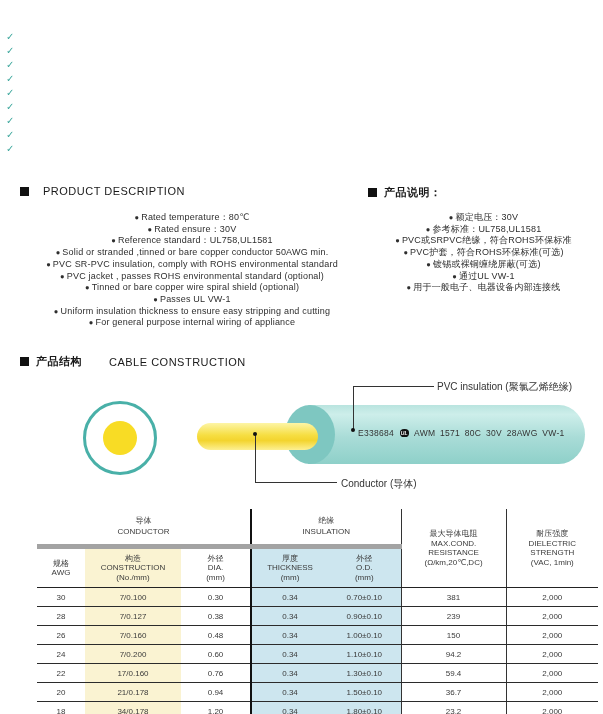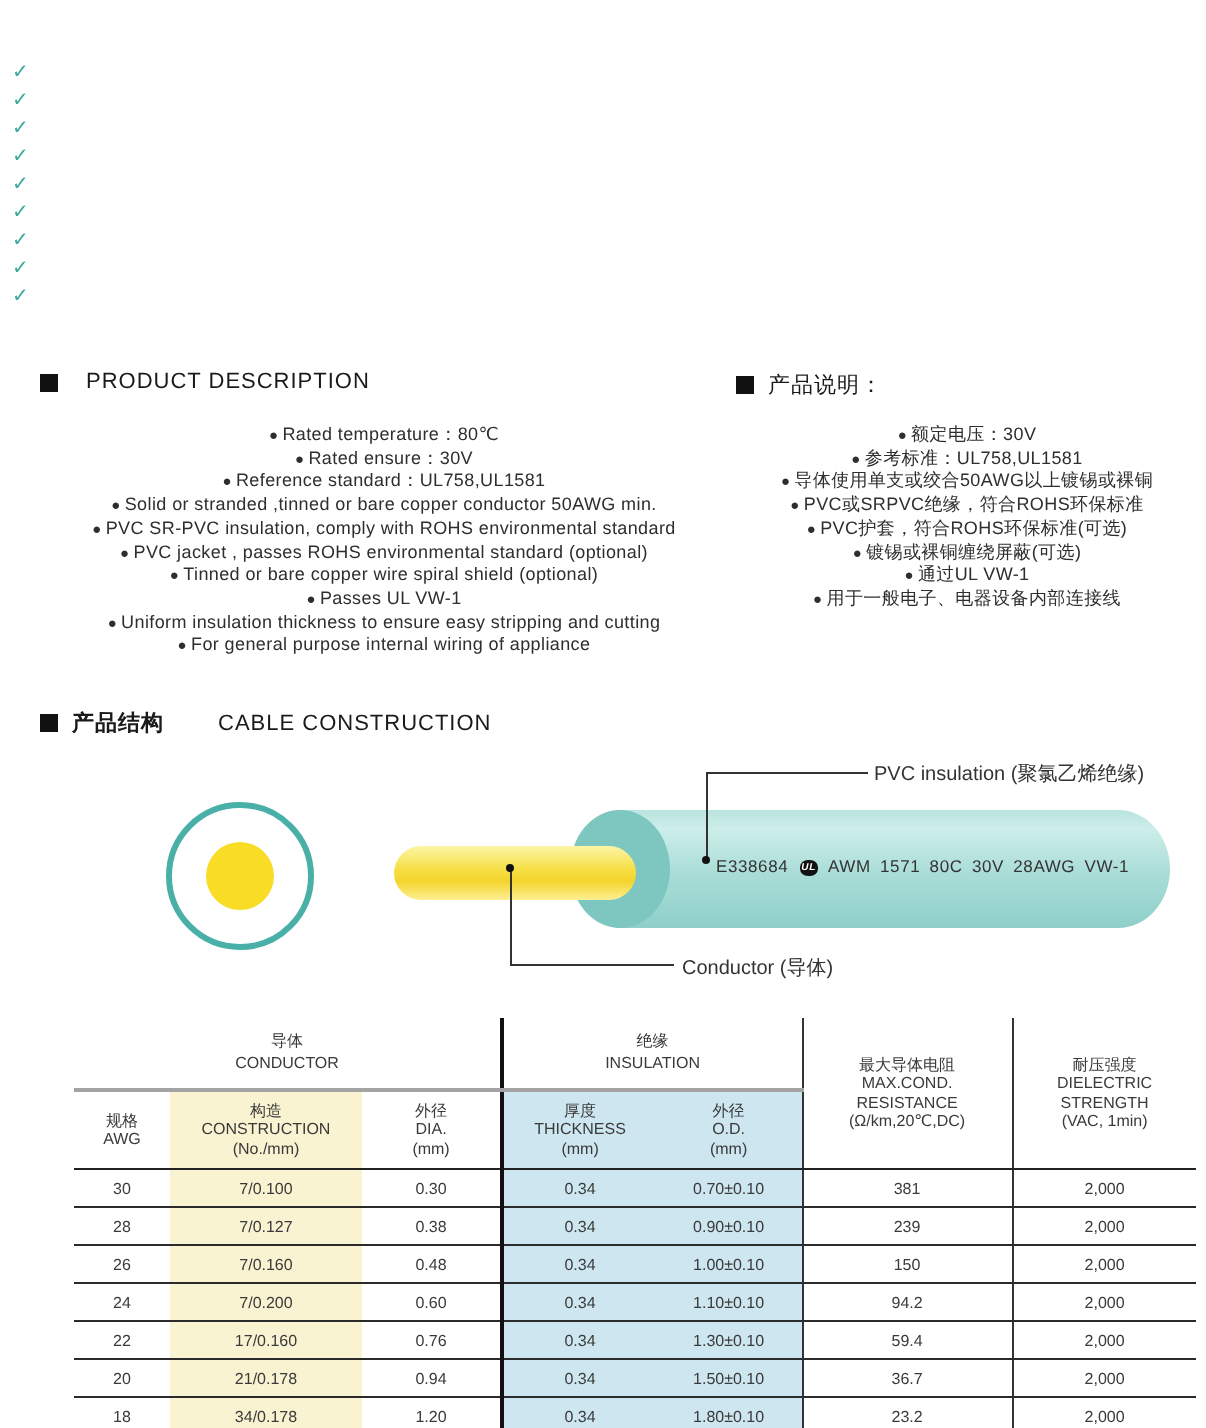--- a/index.html
+++ b/index.html
@@ -8,21 +8,21 @@
     font-family:"Liberation Sans","DejaVu Sans",sans-serif;color:#2d2d2d;overflow:hidden;
   }
   
   .tick-col{position:absolute;left:6px;top:30px;display:flex;flex-direction:column;}
   .tick-col span{font-size:10px;line-height:14px;font-weight:bold;color:#3fa89e;}
 
   
   .sec-head{position:absolute;display:flex;align-items:center;gap:7px;font-size:11px;color:#1a1a1a;letter-spacing:.5px;white-space:nowrap;}
   .sq{width:9px;height:9px;background:#111;flex:0 0 auto;}
   .head-desc{left:20px;top:185px;gap:14px;}
-  .head-notes{left:368px;top:185px;font-weight:normal;align-items:center;}
+  .head-notes{left:368px;top:185px;font-weight:bold;align-items:center;}
   .head-construct{left:20px;top:354px;}
   .head-construct .cn{font-weight:bold;margin-right:20px;}
 
   
   .bullets{position:absolute;margin:0;padding:0;list-style:none;font-size:9px;line-height:11.7px;letter-spacing:.2px;color:#2e2e2e;text-align:center;}
   .bullets li::before{content:"●";font-size:7.5px;margin-right:2px;}
   .list-desc{left:17px;top:212px;width:350px;}
   .list-notes{left:366px;top:212px;width:235px;}
 
   
@@ -48,21 +48,21 @@
   .lead-con-v{left:255px;top:62px;width:1px;height:48px;}
   .lead-con-h{left:255px;top:110px;width:82px;height:1px;}
   .dot{position:absolute;width:4px;height:4px;border-radius:50%;background:#111;}
   .dot-ins{left:351px;top:56px;}
   .dot-con{left:253px;top:60px;}
 
   
   table.spec{position:absolute;left:37px;top:509px;width:561px;border-collapse:collapse;table-layout:fixed;
     font-size:8px;color:#3a3a3a;}
   .spec th,.spec td{padding:0;font-weight:normal;text-align:center;vertical-align:middle;}
-  .spec .group-row th{height:35px;line-height:10.5px;border-bottom:2px solid #a3a3a3;}
+  .spec .group-row th{height:35px;line-height:10.5px;border-bottom:5px solid #a3a3a3;}
   .spec .sub-row th{height:38px;line-height:9.5px;border-bottom:1.5px solid #222;}
   .spec .group-row th.span2{border-bottom:1.5px solid #222;line-height:9.5px;}
   .spec tbody td{height:18px;border-bottom:1.5px solid #2b2b2b;}
   .yellow{background:#faf3d2;}
   .blue{background:#cde6ef;}
   .vthick{border-left:2px solid #111;}
   .vthin{border-left:1px solid #333;}
 </style>
 </head>
 <body>
@@ -96,21 +96,20 @@
     <li>For general purpose internal wiring of appliance</li>
   </ul>
 
 <div class="sec-head head-notes">
   <span class="sq"></span>
   <span>产品说明：</span>
 </div>
 <ul class="bullets list-notes">
     <li>额定电压：30V</li>
     <li>参考标准：UL758,UL1581</li>
-    <li>导体使用单支或绞合50AWG以上镀锡或裸铜</li>
     <li>PVC或SRPVC绝缘，符合ROHS环保标准</li>
     <li>PVC护套，符合ROHS环保标准(可选)</li>
     <li>镀锡或裸铜缠绕屏蔽(可选)</li>
     <li>通过UL VW-1</li>
     <li>用于一般电子、电器设备内部连接线</li>
   </ul>
 
 <div class="sec-head head-construct">
   <span class="sq"></span>
   <span class="cn">产品结构</span>

